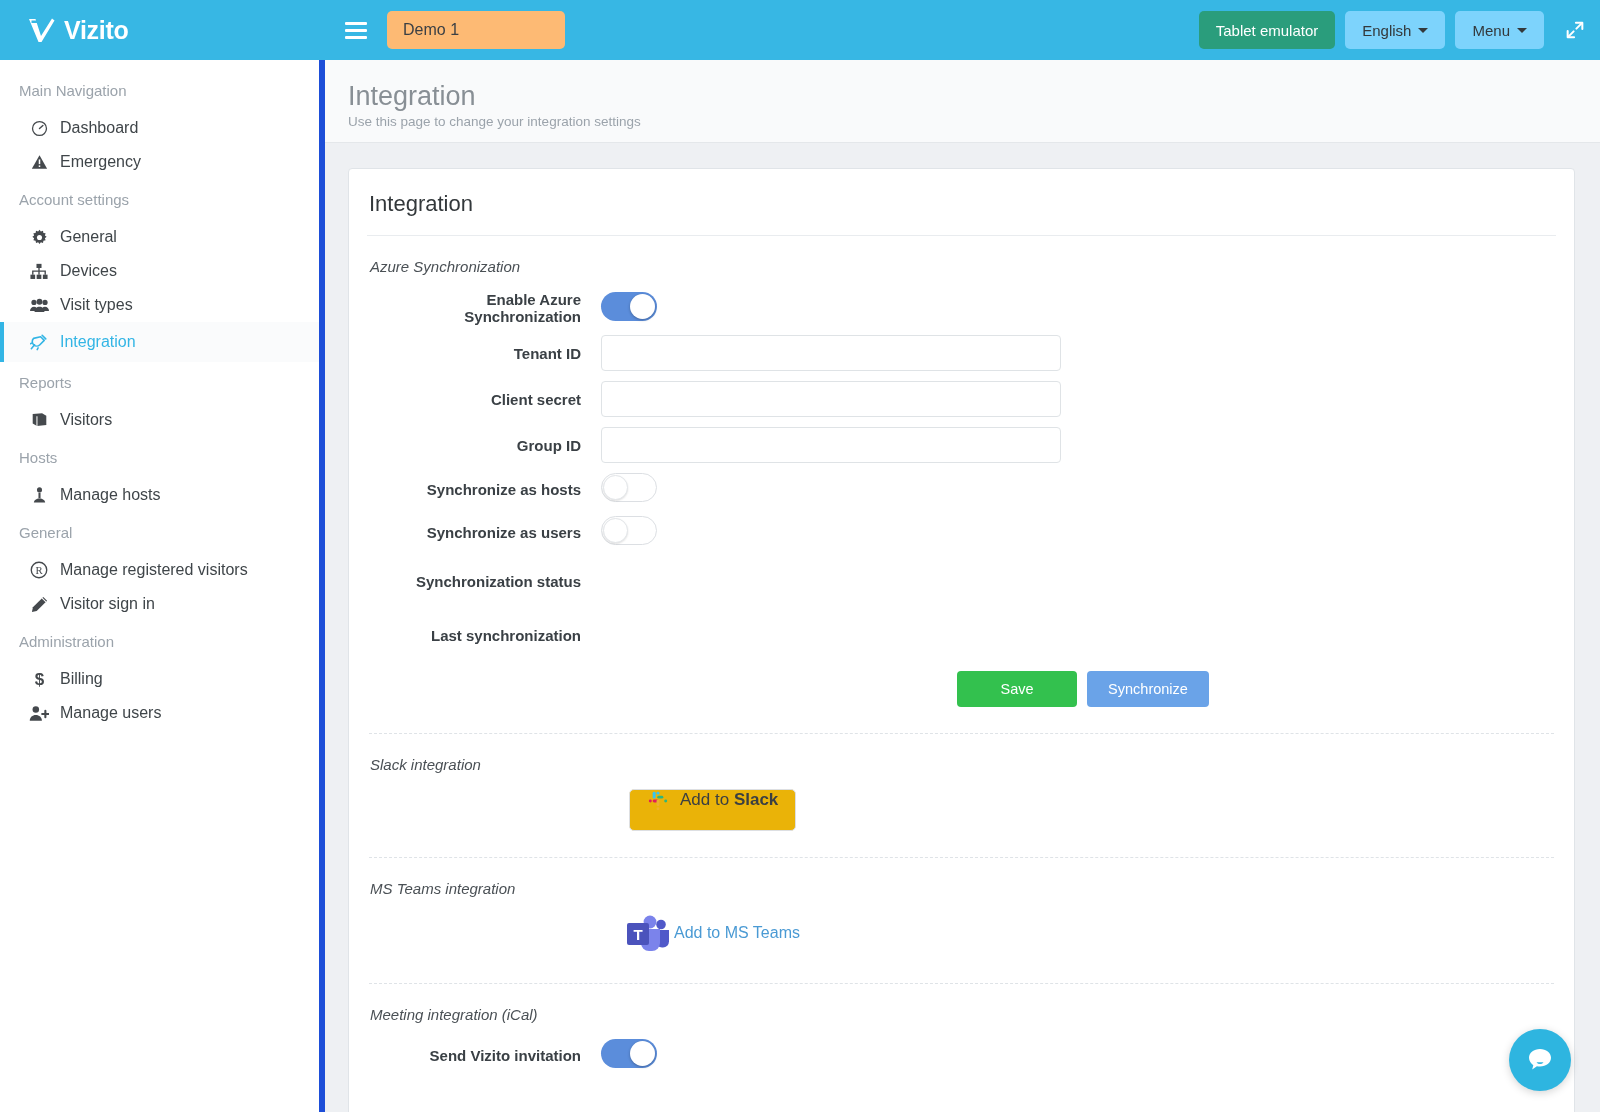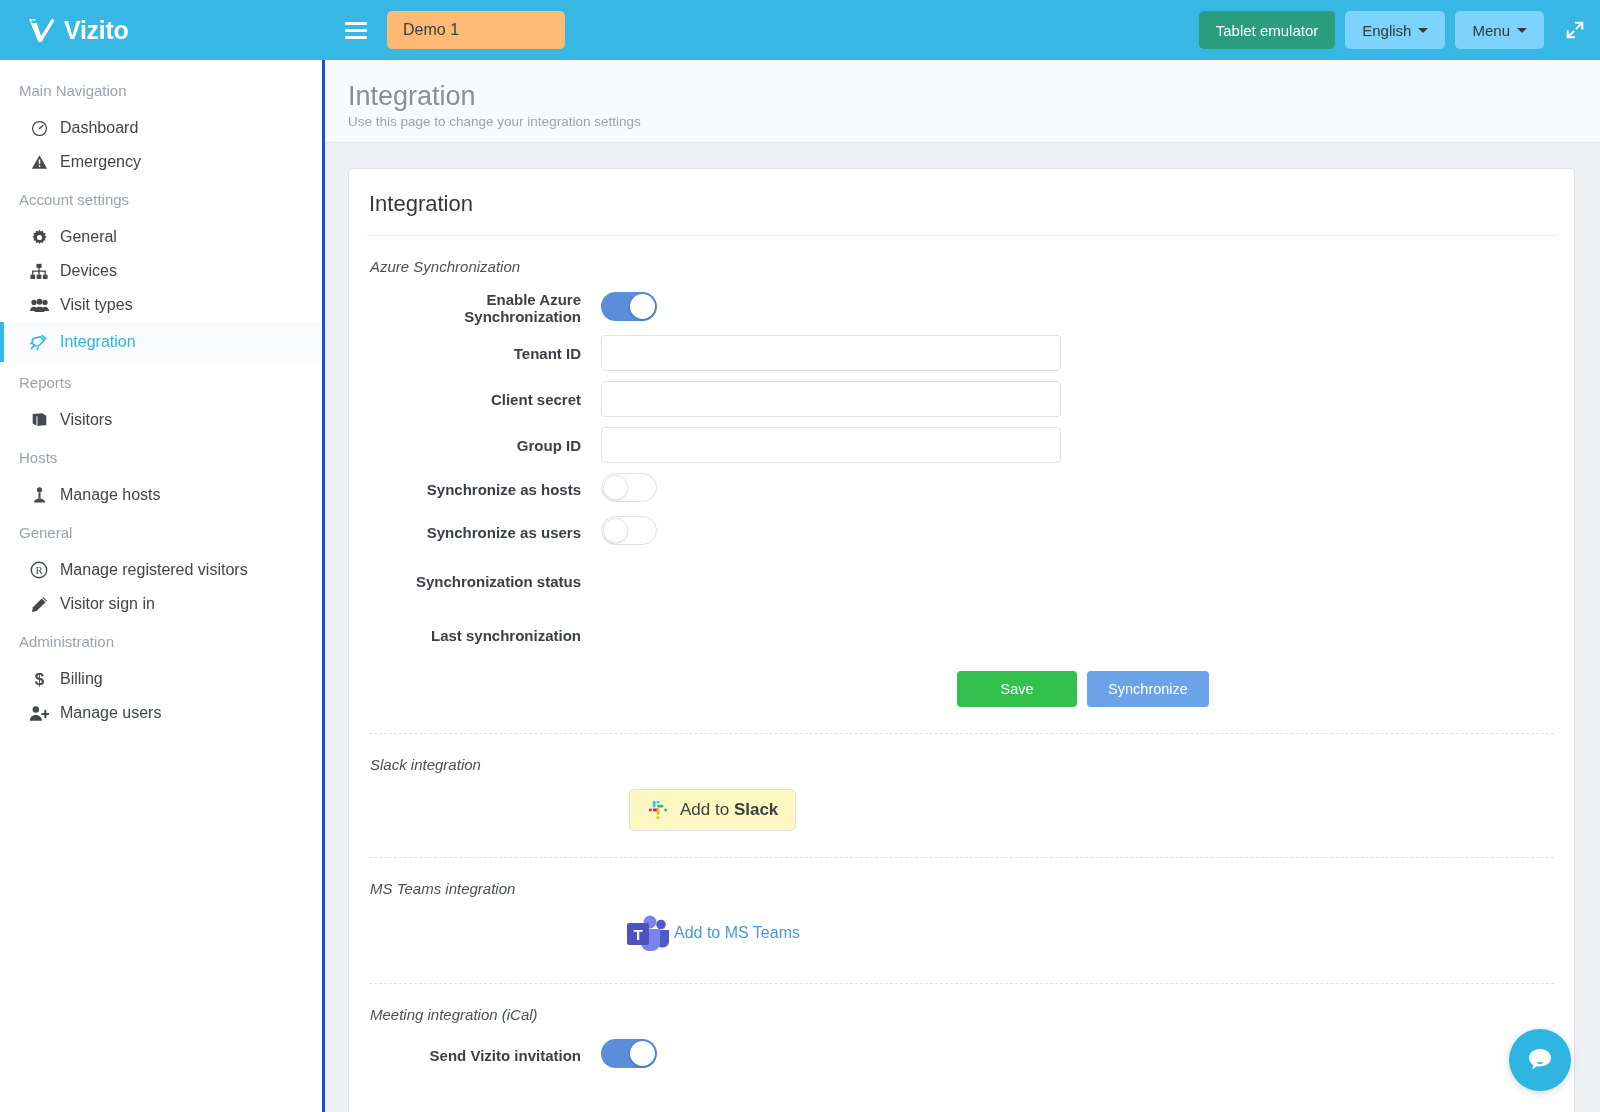--- a/index.html
+++ b/index.html
@@ -65,21 +65,21 @@
     border-right: 5px solid transparent; border-top: 5px solid #33383b;
     display: inline-block;
   }
   .expand-icon { width: 22px; height: 22px; margin-left: 10px; cursor: pointer; }
 
   
   .sidebar {
     position: absolute; top: 60px; left: 0;
     width: 325px; height: 1052px;
     background: #ffffff;
-    border-right: 3px solid #1d4ed8;
+    border-right: 6px solid #1d4ed8;
     padding-top: 22px;
     overflow: hidden;
   }
   .nav-heading {
     color: #9ba3ab; font-size: 15px;
     padding: 0 0 0 19px; margin-bottom: 12px; margin-top: 12px;
     font-weight: normal;
   }
   .nav-heading.first { margin-top: 0; }
   .nav-item {
@@ -192,22 +192,22 @@
     font-family: "Liberation Sans", sans-serif;
   }
 
   .divider {
     border-top: 1px dashed #dfe3e7;
     margin: 26px 0 0 0;
   }
   .sec-block { padding-top: 22px; }
 
   .btn-slack {
-    display: inline-flex; align-items: center; gap: 11px;
-    background: #fef9c3; border: 1px solid #dddfe2; border-radius: 5px;
+    display: inline-flex; align-items: flex-start; gap: 11px;
+    background: #eab308; border: 1px solid #dddfe2; border-radius: 5px;
     height: 42px; padding: 0 17px; margin-left: 260px;
     cursor: pointer;
     font-size: 17px; color: #3b3f42;
   }
   .btn-slack b { font-weight: bold; }
 
   .btn-teams {
     display: inline-flex; align-items: center; gap: 3px;
     margin-left: 256px; cursor: pointer;
     color: #4a9ad4; font-size: 16px; background: none; border: none;

